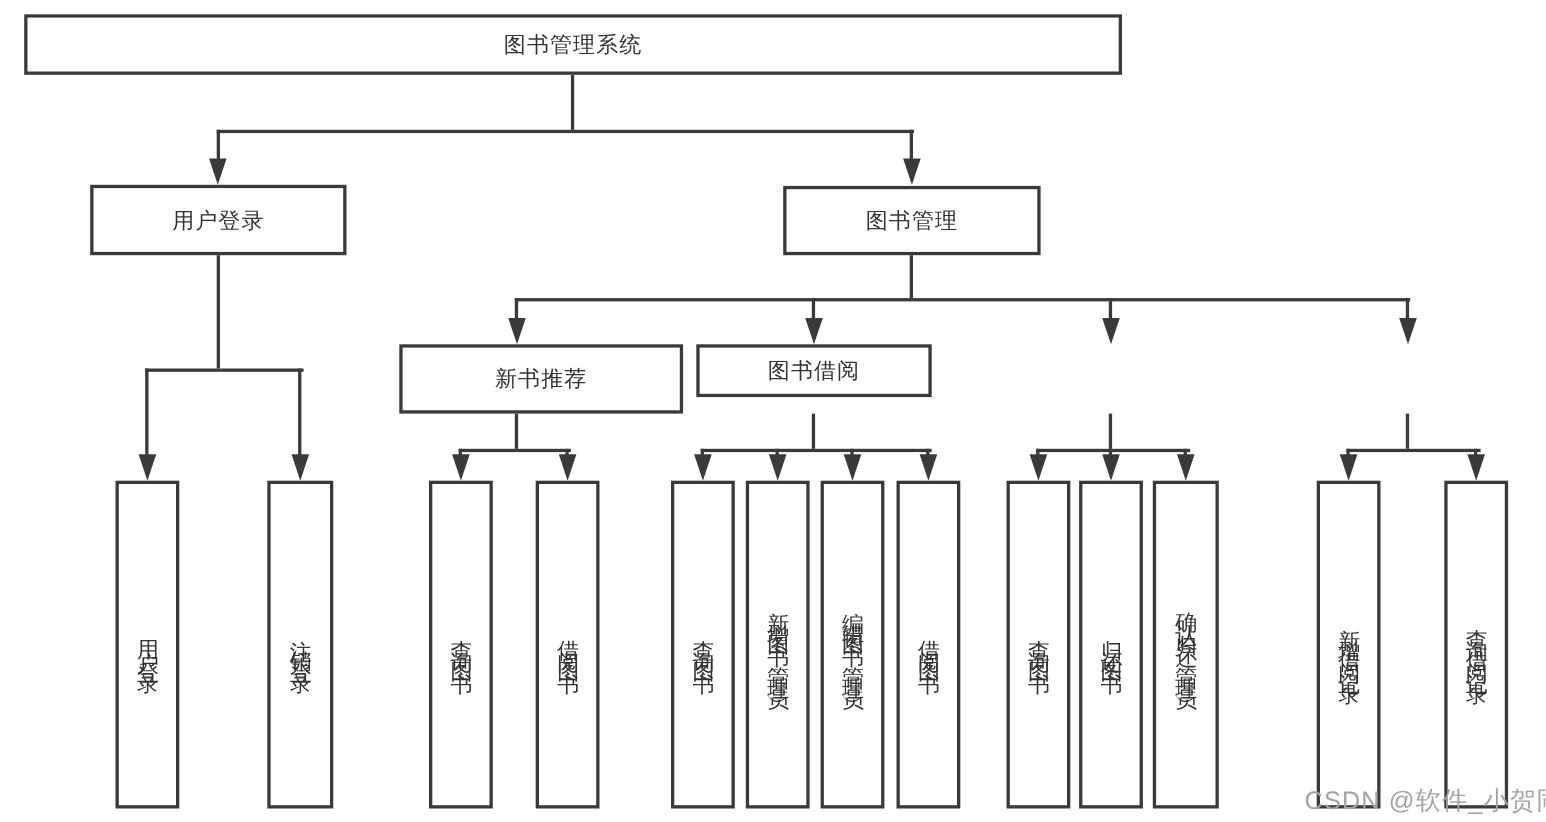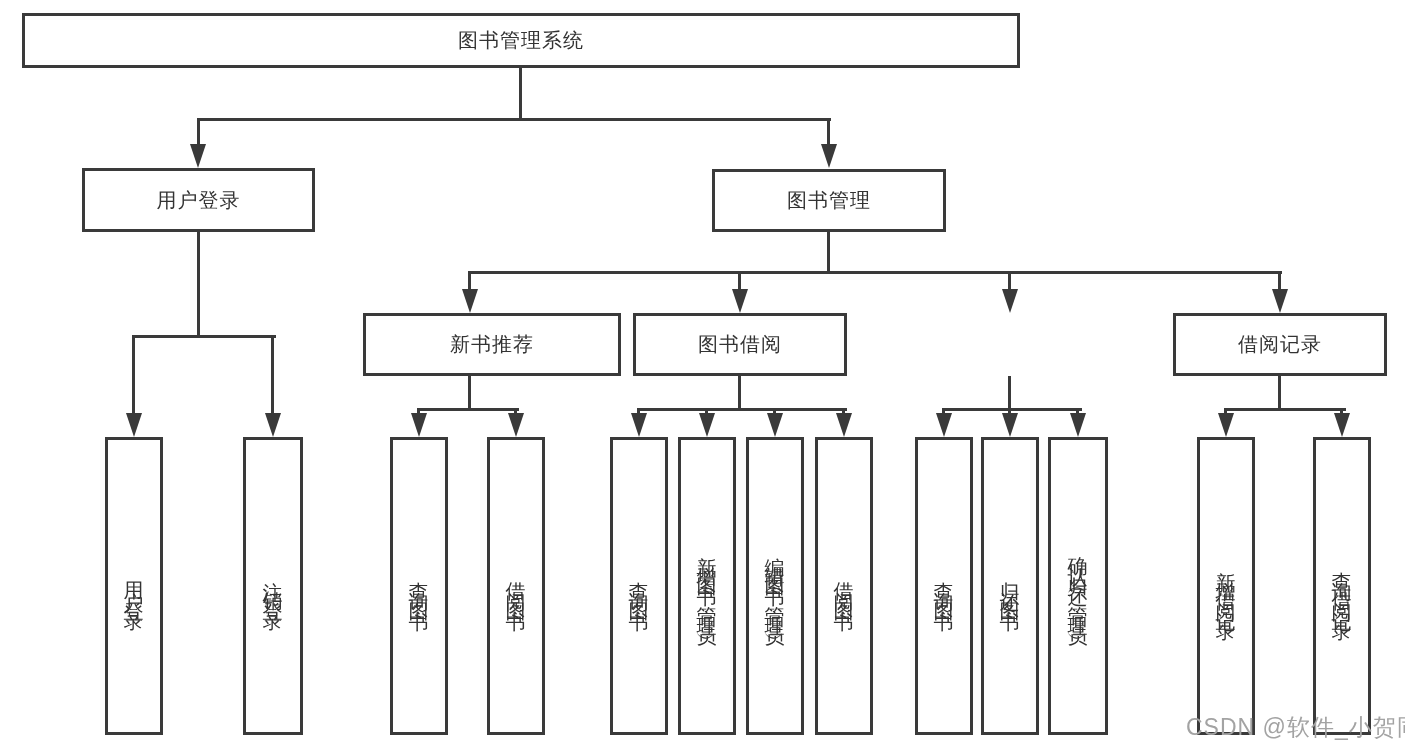--- a/index.html
+++ b/index.html
@@ -91,25 +91,22 @@
   <i class="ln" style="left:738px;top:271px;width:3px;height:24px"></i>
   <i class="ar" style="left:732px;top:289px"></i>
   <i class="ln" style="left:1008px;top:271px;width:3px;height:24px"></i>
   <i class="ar" style="left:1002px;top:289px"></i>
   <i class="ln" style="left:1278px;top:271px;width:3px;height:24px"></i>
   <i class="ar" style="left:1272px;top:289px"></i>
 
   <div class="node" style="left:363px;top:313px;width:258px;height:63px">
     <span>新书推荐</span>
   </div>
-  <div class="node" style="left:633px;top:313px;width:214px;height:63px">
+  <div class="node" style="left:633px;top:313px;width:214px;height:48px">
     <span>图书借阅</span>
-  </div>
-  <div class="node" style="left:1173px;top:313px;width:214px;height:63px">
-    <span>借阅记录</span>
   </div>
 
   <i class="ln" style="left:468px;top:376px;width:3px;height:32px"></i>
   <i class="ln" style="left:417px;top:408px;width:102px;height:3px"></i>
   <i class="ln" style="left:417px;top:408px;width:3px;height:12px"></i>
   <i class="ar" style="left:411px;top:413px"></i>
   <i class="ln" style="left:514px;top:408px;width:3px;height:12px"></i>
   <i class="ar" style="left:508px;top:413px"></i>
 
   <i class="ln" style="left:738px;top:376px;width:3px;height:32px"></i>

